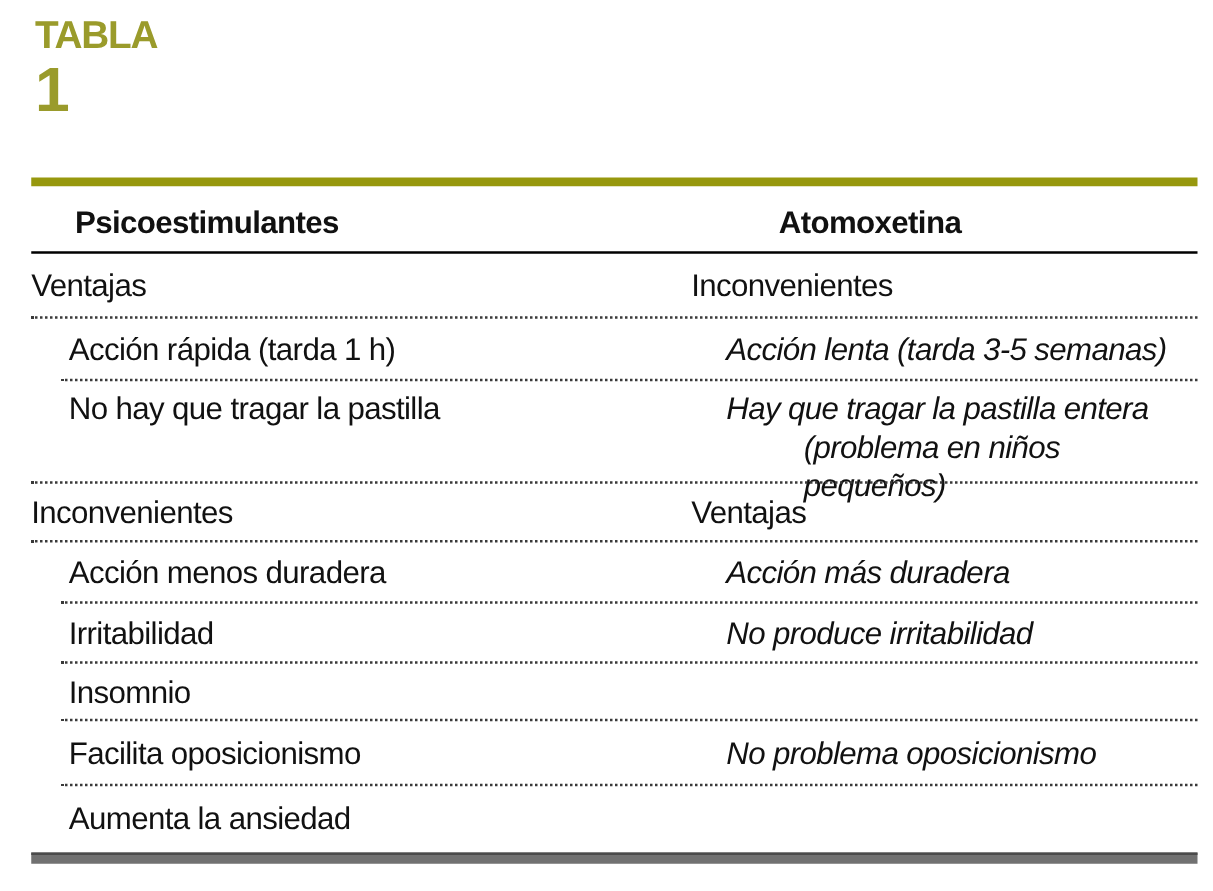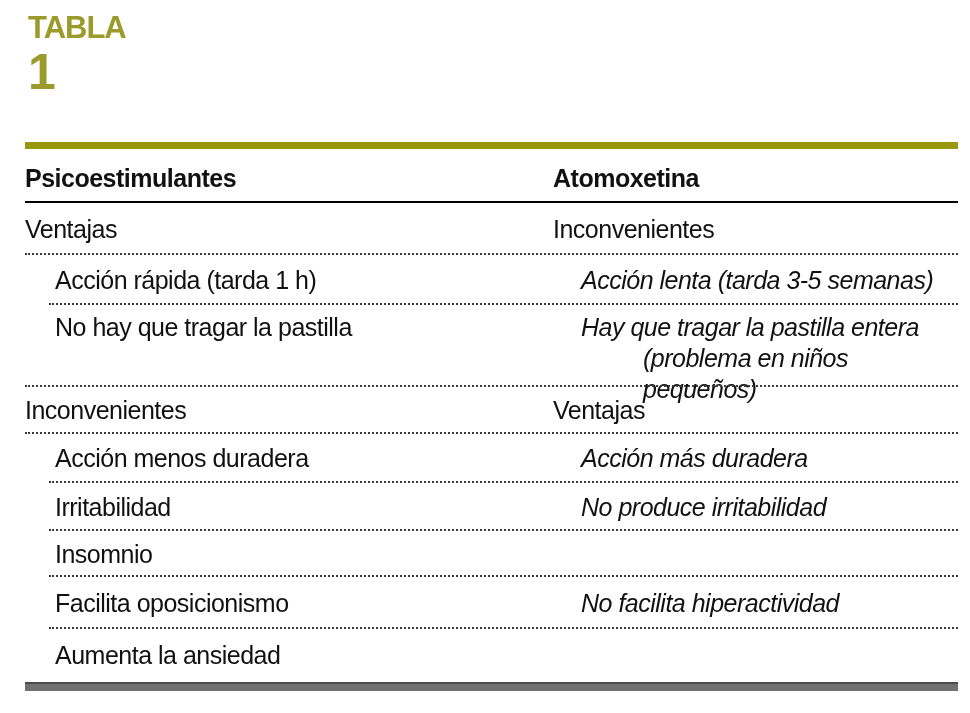--- a/index.html
+++ b/index.html
@@ -45,21 +45,21 @@
     position:relative;display:flex;box-sizing:border-box;
   }
   .trow.center{align-items:center;}
   .trow.top{align-items:flex-start;padding-top:7px;justify-content:center;}
   .cell-l{width:528px;flex:0 0 528px;box-sizing:border-box;}
   .cell-r{flex:1;box-sizing:border-box;}
   .indent .cell-l{padding-left:30px;}
   .indent .cell-r{padding-left:28px;font-style:italic;}
   .cell-cont{padding-left:62px;line-height:31px;}
   .line1{line-height:31px;}
-  .colhead{font-weight:bold;}
+  .colhead{font-weight:bold;margin-left:35px;}
   .rule-solid{border-bottom:2px solid #000;}
   .rule-dot-full::after, .rule-dot-indent::after{
     content:"";position:absolute;bottom:0;right:0;
     border-bottom:2px dotted #3a3a3a;height:0;
   }
   .rule-dot-full::after{left:0;}
   .rule-dot-indent::after{left:24px;}
 
   .bottom-bar{
     position:absolute;left:25px;top:682px;width:933px;height:9px;
@@ -119,21 +119,21 @@
       <div class="cell-l">Irritabilidad</div>
       <div class="cell-r">No produce irritabilidad</div>
     </div>
 
     <div class="trow center indent rule-dot-indent" style="height:46px">
       <div class="cell-l">Insomnio</div>
     </div>
 
     <div class="trow center indent rule-dot-indent" style="height:52px">
       <div class="cell-l">Facilita oposicionismo</div>
-      <div class="cell-r">No facilita hiperactividad</div>
+      <div class="cell-r">No problema oposicionismo</div>
     </div>
 
     <div class="trow center indent" style="height:52px">
       <div class="cell-l">Aumenta la ansiedad</div>
     </div>
 
   </div>
 
   <div class="bottom-bar"></div>
 

